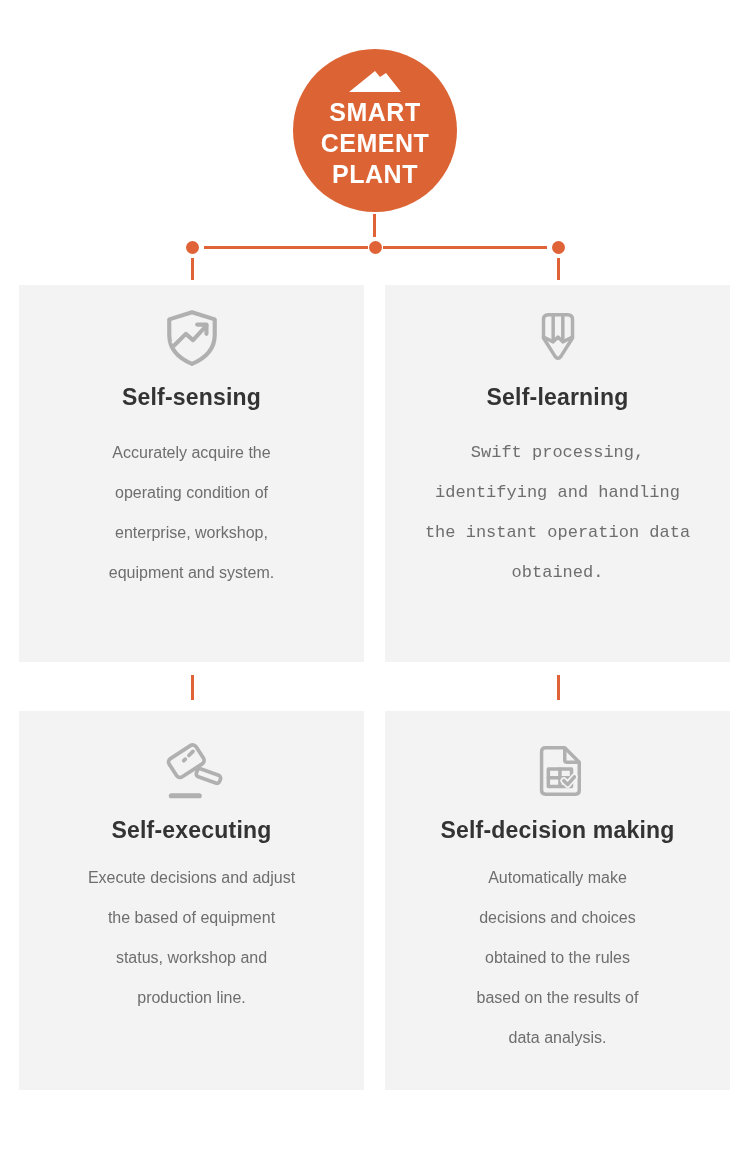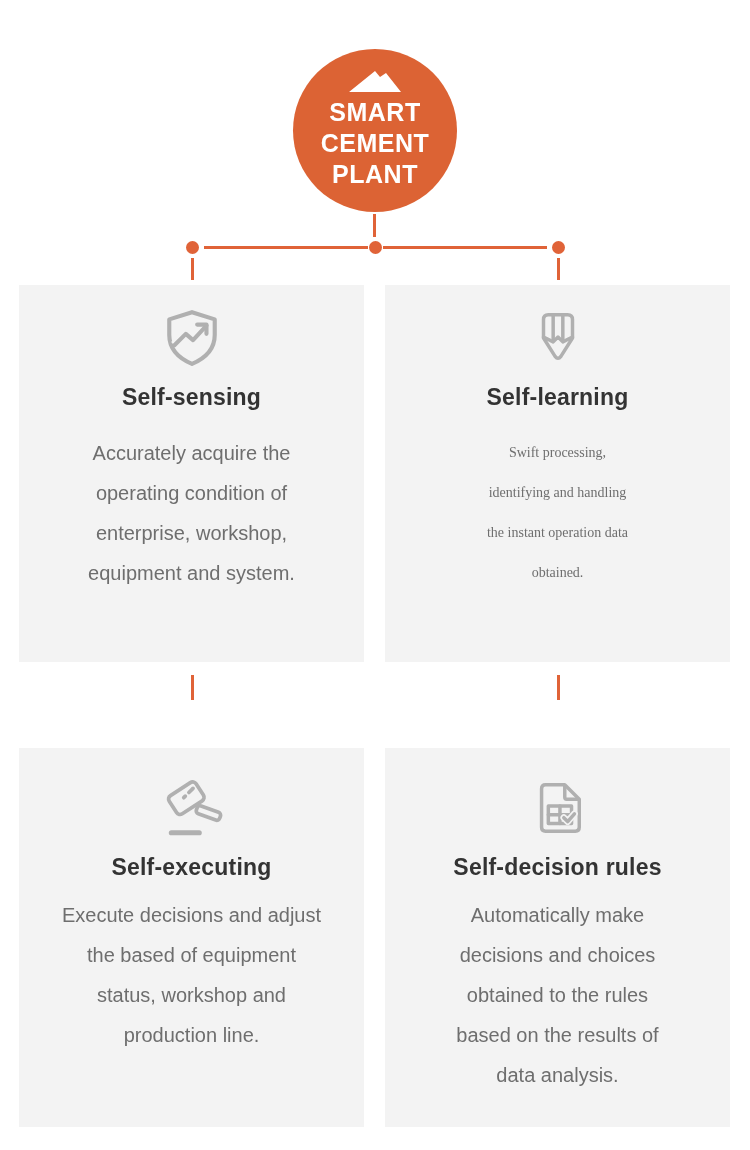--- a/index.html
+++ b/index.html
@@ -33,35 +33,35 @@
   .vdrop { top:250px; width:3px; height:22px; }
   .vmid  { top:667px; width:3px; height:25px; }
   .vx1 { left:190.5px; } .vx2 { left:556.5px; }
 
   
   .card {
     position:absolute; width:345px; background:#F3F3F3; text-align:center;
     display:flex; flex-direction:column; align-items:center;
   }
   .card.r1 { top:277px; height:377px; }
-  .card.r2 { top:740px; height:379px; }
+  .card.r2 { top:703px; height:379px; }
   .card.c1 { left:19px; }
   .card.c2 { left:385px;align-items:center; }
 
   .icon-wrap { margin-top:23px; height:60px; display:flex; align-items:center; justify-content:center; }
   .r2 .icon-wrap { margin-top:30px; }
   .card-title {
     margin:16px 0 0; font-size:23px; font-weight:bold; color:#333333; letter-spacing:0.2px;
   }
   .card-body {
-    margin:22px 0 0; font-size:20px; line-height:40px; color:#6E6E6E;
+    margin:22px 0 0; font-size:16px; line-height:40px; color:#6E6E6E;
     white-space:pre-line;
   }
   .r2 .card-body { margin-top:14px; }
-  .font-alt { font-family:Liberation Serif, serif; font-size:14px; }
+  .font-alt { font-family:Liberation Mono, monospace; font-size:17px; }
 
   .ico { display:block; }
   .ico * { vector-effect:none; }
 </style>
 </head>
 <body>
 
 <div class="stage">
 
   <div class="hub">
@@ -142,21 +142,21 @@
         <g fill="none" stroke="#B0B0B0" stroke-width="3.6" stroke-linejoin="round" stroke-linecap="round">
           <path d="M17 6 H37 L52 21 V50 Q52 54 48 54 H17 Q13 54 13 50 V10 Q13 6 17 6 Z"></path>
           <path d="M37 7 V19 Q37 21 39 21 H51"></path>
           <rect x="20" y="28" width="24" height="18"></rect>
           <path d="M32 28 V46 M20 37 H44"></path>
           <path d="M36 40 L40 44 L47 36" stroke="#F3F3F3" stroke-width="7"></path>
           <path d="M36 40 L40 44 L47 36"></path>
         </g>
       </svg>
     </div>
-    <h2 class="card-title">Self-decision rules</h2>
+    <h2 class="card-title">Self-decision making</h2>
     <p class="card-body">Automatically make
 decisions and choices
 obtained to the rules
 based on the results of
 data analysis.</p>
   </section>
 
 </div>
 
 </body></html>

